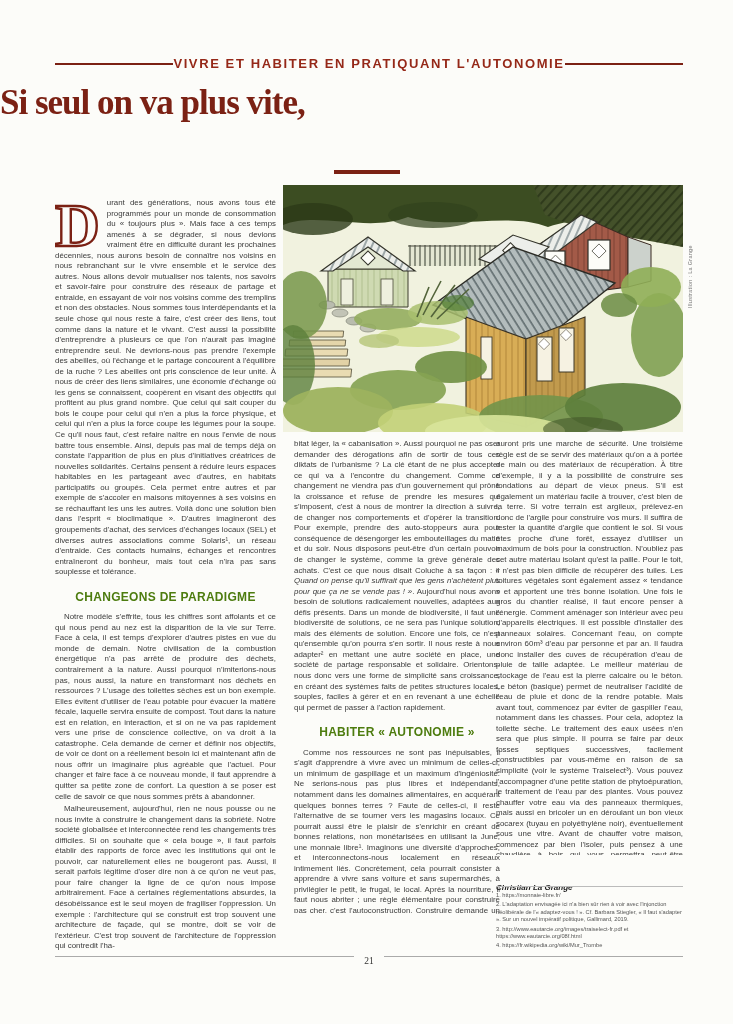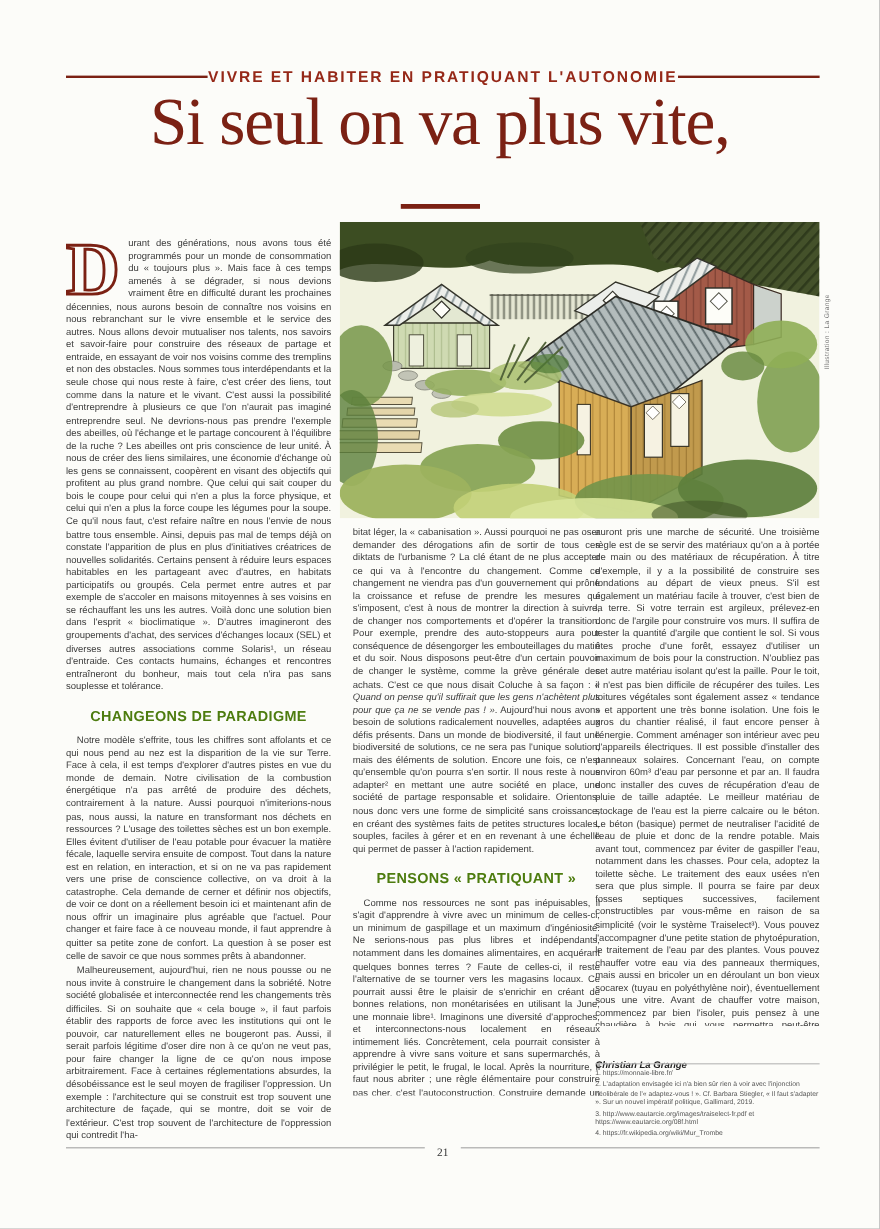--- a/index.html
+++ b/index.html
@@ -5,23 +5,23 @@
   html,body{margin:0;padding:0;background:#9a9a9a;}
   .page{position:relative;width:733px;height:1024px;margin:0 auto;background:#fcfcf9;
         font-family:"Liberation Sans",sans-serif;overflow:hidden;}
 
   
   .kicker-row{position:absolute;top:56px;left:55px;width:628px;display:flex;align-items:center;gap:0;}
   .kicker-rule{flex:1;height:0;border-top:2px solid #7b2114;}
   .kicker{font-size:13px;font-weight:bold;letter-spacing:1.6px;color:#952818;white-space:nowrap;}
 
   
-  .title{position:absolute;top:82px;left:0;width:100%;text-align:center;
-         font-family:"Liberation Serif",serif;font-weight:normal;color:#7b2114;
-         font-size:56px;line-height:41px;letter-spacing:-1px;}
+  .title{position:absolute;top:82px;left:0;width:100%;
+         font-family:"Liberation Serif",serif;font-weight:bold;color:#7b2114;
+         font-size:35px;line-height:41px;letter-spacing:-1px;}
   .title-divider{position:absolute;top:170px;left:334px;width:66px;height:4px;background:#7b2114;}
 
   
   .illo{position:absolute;left:283px;top:185px;width:400px;height:247px;overflow:hidden;}
   .illo svg{display:block;width:400px;height:247px;}
   .credit{position:absolute;left:687px;top:188px;height:120px;font-size:5.5px;color:#777;
           writing-mode:vertical-rl;transform:rotate(180deg);letter-spacing:.3px;white-space:nowrap;}
 
   
   .col{position:absolute;font-size:7.9px;line-height:10.55px;color:#3b3b3b;
@@ -193,21 +193,21 @@
 
   <div class="col" id="col1">
     <p><span class="dropcap">D</span><span>urant des générations, nous avons tous été programmés pour un monde de consommation du « toujours plus ». Mais face à ces temps amenés à se dégrader, si nous devions vraiment être en difficulté durant les prochaines décennies, nous aurons besoin de connaître nos voisins en nous rebranchant sur le vivre ensemble et le service des autres. Nous allons devoir mutualiser nos talents, nos savoirs et savoir-faire pour construire des réseaux de partage et entraide, en essayant de voir nos voisins comme des tremplins et non des obstacles. Nous sommes tous interdépendants et la seule chose qui nous reste à faire, c'est créer des liens, tout comme dans la nature et le vivant. C'est aussi la possibilité d'entreprendre à plusieurs ce que l'on n'aurait pas imaginé entreprendre seul. Ne devrions-nous pas prendre l'exemple des abeilles, où l'échange et le partage concourent à l'équilibre de la ruche ? Les abeilles ont pris conscience de leur unité. À nous de créer des liens similaires, une économie d'échange où les gens se connaissent, coopèrent en visant des objectifs qui profitent au plus grand nombre. Que celui qui sait couper du bois le coupe pour celui qui n'en a plus la force physique, et celui qui n'en a plus la force coupe les légumes pour la soupe. Ce qu'il nous faut, c'est refaire naître en nous l'envie de nous battre tous ensemble. Ainsi, depuis pas mal de temps déjà on constate l'apparition de plus en plus d'initiatives créatrices de nouvelles solidarités. Certains pensent à réduire leurs espaces habitables en les partageant avec d'autres, en habitats participatifs ou groupés. Cela permet entre autres et par exemple de s'accoler en maisons mitoyennes à ses voisins en se réchauffant les uns les autres. Voilà donc une solution bien dans l'esprit « bioclimatique ». D'autres imagineront des groupements d'achat, des services d'échanges locaux (SEL) et diverses autres associations comme Solaris¹, un réseau d'entraide. Ces contacts humains, échanges et rencontres entraîneront du bonheur, mais tout cela n'ira pas sans souplesse et tolérance.</span></p>
     <div class="sec-heading">CHANGEONS DE PARADIGME</div>
     <p class="ind">Notre modèle s'effrite, tous les chiffres sont affolants et ce qui nous pend au nez est la disparition de la vie sur Terre. Face à cela, il est temps d'explorer d'autres pistes en vue du monde de demain. Notre civilisation de la combustion énergétique n'a pas arrêté de produire des déchets, contrairement à la nature. Aussi pourquoi n'imiterions-nous pas, nous aussi, la nature en transformant nos déchets en ressources ? L'usage des toilettes sèches est un bon exemple. Elles évitent d'utiliser de l'eau potable pour évacuer la matière fécale, laquelle servira ensuite de compost. Tout dans la nature est en relation, en interaction, et si on ne va pas rapidement vers une prise de conscience collective, on va droit à la catastrophe. Cela demande de cerner et définir nos objectifs, de voir ce dont on a réellement besoin ici et maintenant afin de nous offrir un imaginaire plus agréable que l'actuel. Pour changer et faire face à ce nouveau monde, il faut apprendre à quitter sa petite zone de confort. La question à se poser est celle de savoir ce que nous sommes prêts à abandonner.</p>
     <p class="ind">Malheureusement, aujourd'hui, rien ne nous pousse ou ne nous invite à construire le changement dans la sobriété. Notre société globalisée et interconnectée rend les changements très difficiles. Si on souhaite que « cela bouge », il faut parfois établir des rapports de force avec les institutions qui ont le pouvoir, car naturellement elles ne bougeront pas. Aussi, il serait parfois légitime d'oser dire non à ce qu'on ne veut pas, pour faire changer la ligne de ce qu'on nous impose arbitrairement. Face à certaines réglementations absurdes, la désobéissance est le seul moyen de fragiliser l'oppression. Un exemple : l'architecture qui se construit est trop souvent une architecture de façade, qui se montre, doit se voir de l'extérieur. C'est trop souvent de l'architecture de l'oppression qui contredit l'ha-</p>
   </div>
 
   <div class="col" id="col2">
     <p><span>bitat léger, la « cabanisation ». Aussi pourquoi ne pas oser demander des dérogations afin de sortir de tous ces diktats de l'urbanisme ? La clé étant de ne plus accepter ce qui va à l'encontre du changement. Comme ce changement ne viendra pas d'un gouvernement qui prône la croissance et refuse de prendre les mesures qui s'imposent, c'est à nous de montrer la direction à suivre, de changer nos comportements et d'opérer la transition. Pour exemple, prendre des auto-stoppeurs aura pour conséquence de désengorger les embouteillages du matin et du soir. Nous disposons peut-être d'un certain pouvoir de changer le système, comme la grève générale des achats. C'est ce que nous disait Coluche à sa façon : </span><span class="quote">« Quand on pense qu'il suffirait que les gens n'achètent plus pour que ça ne se vende pas ! »</span><span>. Aujourd'hui nous avons besoin de solutions radicalement nouvelles, adaptées aux défis présents. Dans un monde de biodiversité, il faut une biodiversité de solutions, ce ne sera pas l'unique solution, mais des éléments de solution. Encore une fois, ce n'est qu'ensemble qu'on pourra s'en sortir. Il nous reste à nous adapter² en mettant une autre société en place, une société de partage responsable et solidaire. Orientons-nous donc vers une forme de simplicité sans croissance, en créant des systèmes faits de petites structures locales, souples, faciles à gérer et en en revenant à une échelle qui permet de passer à l'action rapidement.</span></p>
-    <div class="sec-heading">PENSONS « PRATIQUANT »</div>
+    <div class="sec-heading">HABITER « AUTONOMIE »</div>
     <p class="ind">Comme nos ressources ne sont pas inépuisables, il s'agit d'apprendre à vivre avec un minimum de celles-ci, un minimum de gaspillage et un maximum d'ingéniosité. Ne serions-nous pas plus libres et indépendants, notamment dans les domaines alimentaires, en acquérant quelques bonnes terres ? Faute de celles-ci, il reste l'alternative de se tourner vers les magasins locaux. Ce pourrait aussi être le plaisir de s'enrichir en créant de bonnes relations, non monétarisées en utilisant la June, une monnaie libre¹. Imaginons une diversité d'approches, et interconnectons-nous localement en réseaux intimement liés. Concrètement, cela pourrait consister à apprendre à vivre sans voiture et sans supermarchés, à privilégier le petit, le frugal, le local. Après la nourriture, il faut nous abriter ; une règle élémentaire pour construire pas cher, c'est l'autoconstruction. Construire demande un peu de bon sens, mais on peut aussi se faire aider par des personnes qui s'y connaissent ou mettre en place des chantiers participatifs, où l'on invite des personnes à venir vous aider et à qui vous donnez des conseils, en échange du couvert et du gîte. Si vous manquez de savoir-faire, une seconde règle consiste à vous faire aider par des corps de métier qui travaillent en régie et se font payer selon les heures prestées et non sur base de devis sur lesquels ils</p>
   </div>
 
   <div class="col" id="col3">
     <div class="flow">
       <p>auront pris une marche de sécurité. Une troisième règle est de se servir des matériaux qu'on a à portée de main ou des matériaux de récupération. À titre d'exemple, il y a la possibilité de construire ses fondations au départ de vieux pneus. S'il est également un matériau facile à trouver, c'est bien de la terre. Si votre terrain est argileux, prélevez-en donc de l'argile pour construire vos murs. Il suffira de tester la quantité d'argile que contient le sol. Si vous êtes proche d'une forêt, essayez d'utiliser un maximum de bois pour la construction. N'oubliez pas cet autre matériau isolant qu'est la paille. Pour le toit, il n'est pas bien difficile de récupérer des tuiles. Les toitures végétales sont également assez « tendance » et apportent une très bonne isolation. Une fois le gros du chantier réalisé, il faut encore penser à l'énergie. Comment aménager son intérieur avec peu d'appareils électriques. Il est possible d'installer des panneaux solaires. Concernant l'eau, on compte environ 60m³ d'eau par personne et par an. Il faudra donc installer des cuves de récupération d'eau de pluie de taille adaptée. Le meilleur matériau de stockage de l'eau est la pierre calcaire ou le béton. Le béton (basique) permet de neutraliser l'acidité de l'eau de pluie et donc de la rendre potable. Mais avant tout, commencez par éviter de gaspiller l'eau, notamment dans les chasses. Pour cela, adoptez la toilette sèche. Le traitement des eaux usées n'en sera que plus simple. Il pourra se faire par deux fosses septiques successives, facilement constructibles par vous-même en raison de sa simplicité (voir le système Traiselect³). Vous pouvez l'accompagner d'une petite station de phytoépuration, le traitement de l'eau par des plantes. Vous pouvez chauffer votre eau via des panneaux thermiques, mais aussi en bricoler un en déroulant un bon vieux socarex (tuyau en polyéthylène noir), éventuellement sous une vitre. Avant de chauffer votre maison, commencez par bien l'isoler, puis pensez à une chaudière à bois qui vous permettra peut-être également de cuisiner. D'autres techniques existent également, comme le mur Trombe⁴. La gestion des déchets est aussi primordiale pour vivre en autonomie. La solution simple est d'en produire le moins possible, en privilégiant par exemple des produits sans emballage. Pour conclure, je rappellerais qu'on vit bien plus facilement l'autonomie ensemble que seul. À ce propos, l'habitat groupé pourrait être un prochain sujet.</p>
     </div>
     <div class="signature">Christian La Grange</div>
   </div>
 

